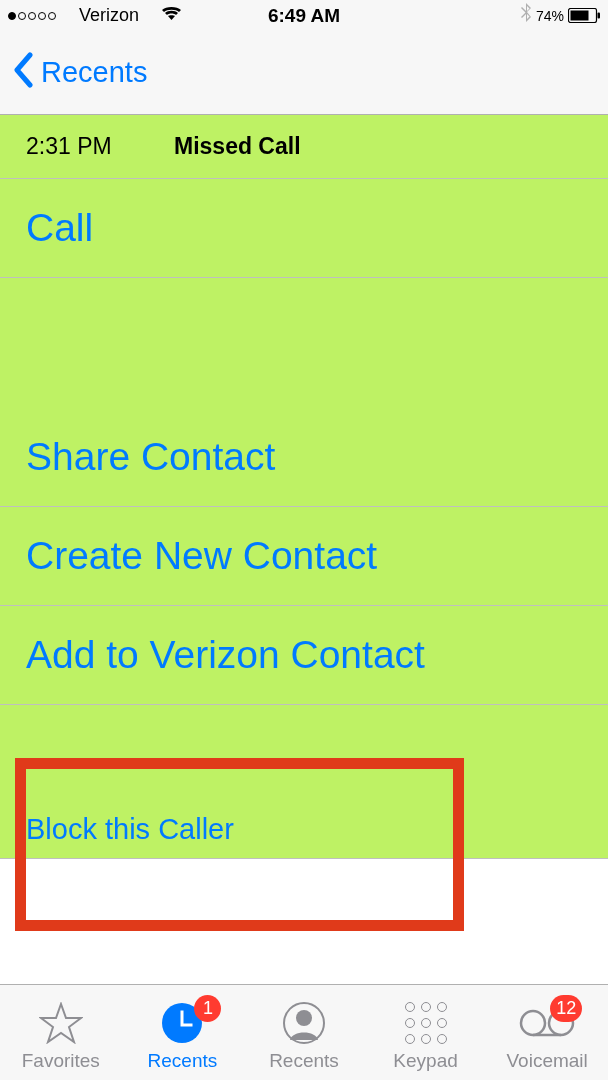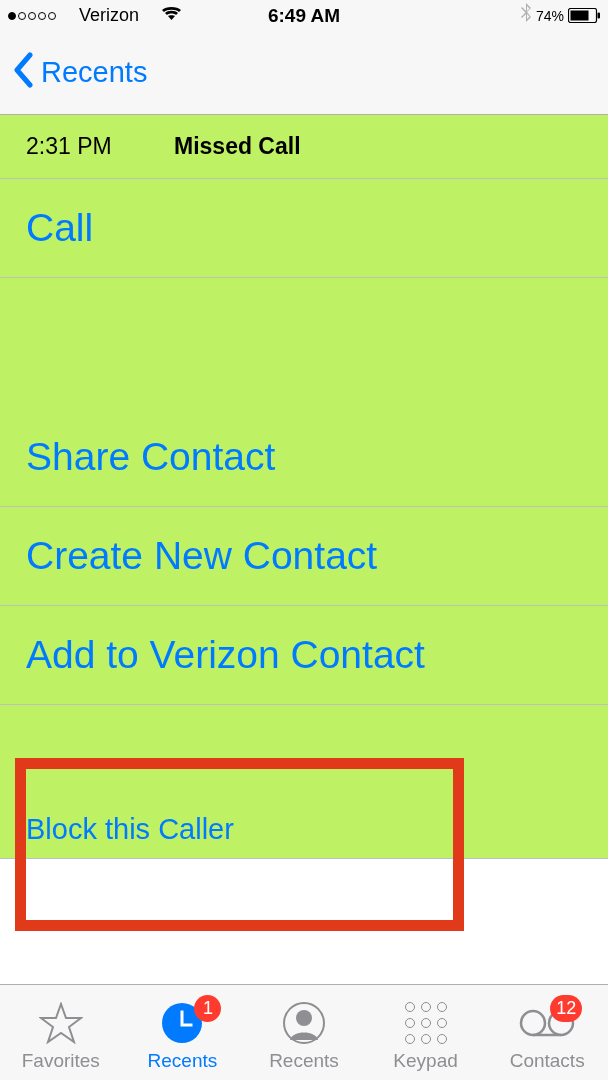--- a/index.html
+++ b/index.html
@@ -319,16 +319,16 @@
     <span class="tab-label">Keypad</span>
   </div>
   <div class="tab">
     <div class="tab-icon">
       <svg width="56" height="30" viewBox="0 0 56 30">
           <circle cx="14" cy="15" r="12" fill="none" stroke="#8e8e93" stroke-width="2.5"></circle>
           <circle cx="42" cy="15" r="12" fill="none" stroke="#8e8e93" stroke-width="2.5"></circle>
           <line x1="14" y1="27" x2="42" y2="27" stroke="#8e8e93" stroke-width="2.5"></line>
         </svg>
     </div>
-    <span class="tab-label">Contacts</span>
+    <span class="tab-label">Voicemail</span>
     <span class="badge wide">12</span>
   </div>
 </div>
 
 </body></html>

